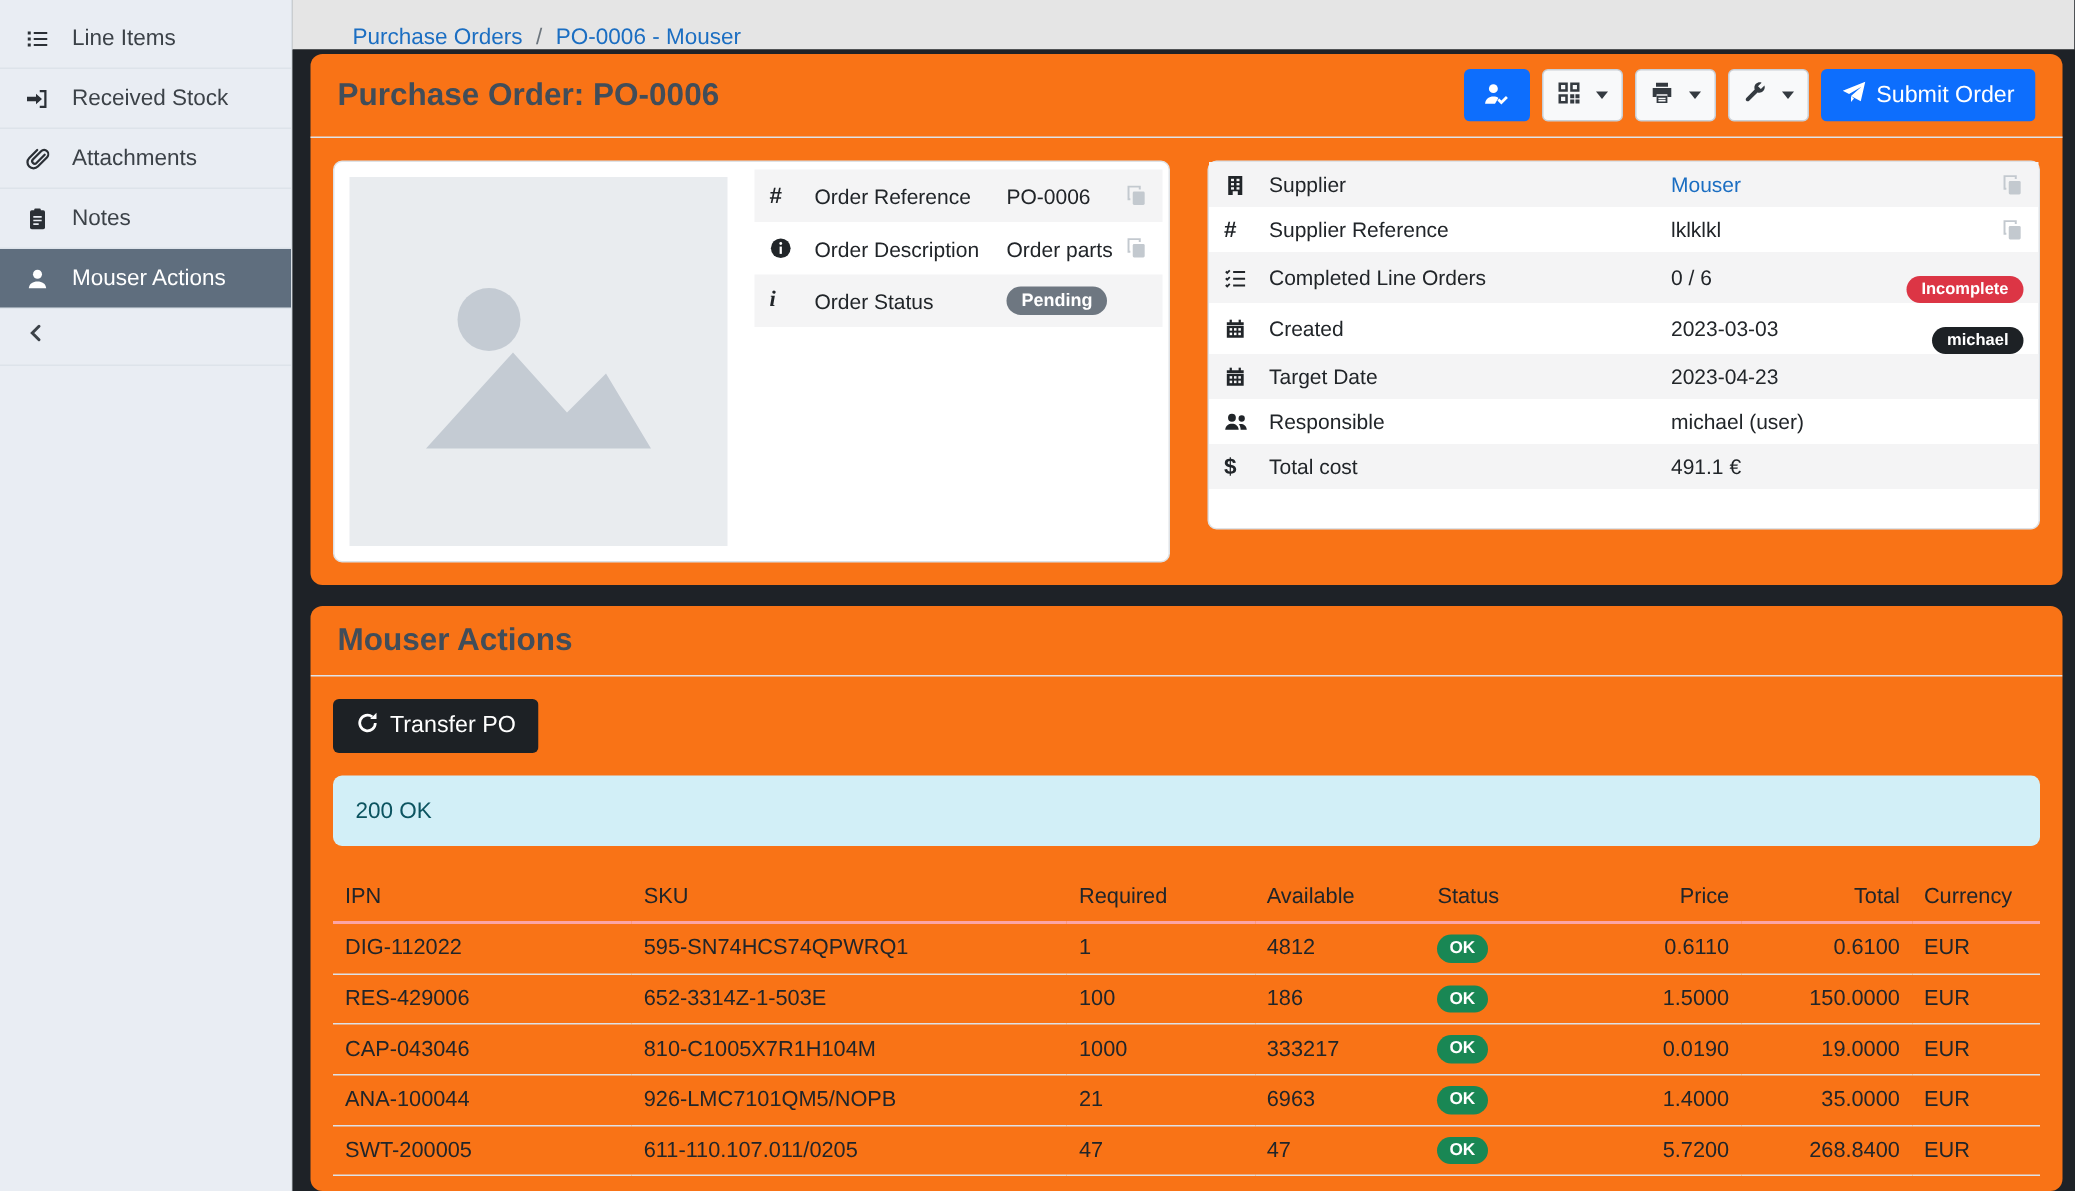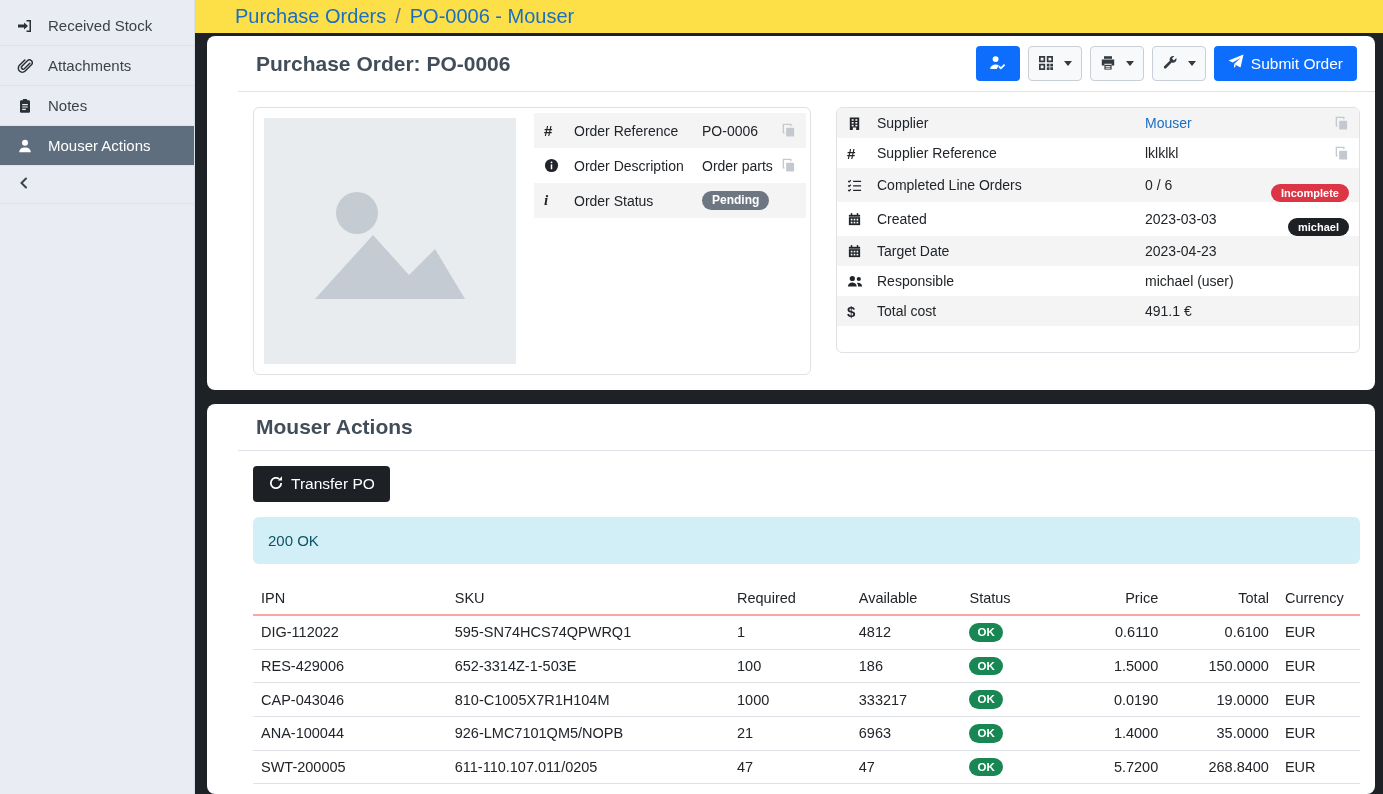--- a/index.html
+++ b/index.html
@@ -12,29 +12,29 @@
   .side-item { display:flex; align-items:center; gap:14px; height:40px; padding:0 12px 0 16px;
                font-size:15px; color:#3c4248; border-bottom:1px solid #dde3ea; cursor:pointer; }
   .side-item .sicon { display:flex; width:18px; justify-content:center; color:#2b3036; }
   .side-item.active { background:#5f6e7e; color:#fff; }
   .side-item.active .sicon { color:#fff; }
   .side-collapse { display:flex; align-items:center; height:38px; padding:0 16px; color:#3c4248;
                    border-bottom:1px solid #dde3ea; cursor:pointer; }
 
   
   .main { flex:1; display:flex; flex-direction:column; min-width:0; }
-  .crumbbar { height:33px; background:#fde047; display:flex; align-items:center; gap:9px;
-              padding-left:40px; font-size:20px; flex-shrink:0; }
+  .crumbbar { height:33px; background:#e5e5e5; display:flex; align-items:flex-end; gap:9px;
+              padding-left:40px; font-size:15px; flex-shrink:0; }
   .crumb { color:#1b6ec2; text-decoration:none; cursor:pointer; }
   .crumb-sep { color:#6c757d; }
   .content { flex:1; background:#1e2227; padding:3px 8px 0 12px; overflow:hidden;
              display:flex; flex-direction:column; }
 
   
-  .panel { background:#ffffff; border-radius:8px;padding-left:31px; }
+  .panel { background:#f97316; border-radius:8px; }
   .panel-head { display:flex; align-items:center; justify-content:space-between;
                 padding:10px 18px; border-bottom:1px solid #dfe3e8; min-height:47px; }
   .panel-title { font-size:21px; font-weight:600; color:#414d59; }
 
   
   .toolbar { display:flex; align-items:center; gap:8px; }
   .btn { display:inline-flex; align-items:center; justify-content:center; gap:7px; height:35px;
          border-radius:4px; border:1px solid transparent; font-size:15px; cursor:pointer;
          background:none; font-family:inherit; line-height:1; }
   .btn-primary-sq { width:44px; background:#0d6efd; color:#fff; }
@@ -84,20 +84,28 @@
   .ptable th.num, .ptable td.num { text-align:right; }
   .col-ipn{width:17.5%}.col-sku{width:25.5%}.col-req{width:11%}.col-av{width:10%}
   .col-st{width:10%}.col-pr{width:8.5%}.col-tot{width:10%}.col-cur{width:7.5%}
 </style>
 </head>
 <body>
 
 <div class="app">
 
   <aside class="sidebar">
+    <div class="side-item">
+      <span class="sicon">
+        <svg width="16" height="16" viewBox="0 0 16 16">
+            <path fill="currentColor" d="M1.5 3h2v2h-2zM1.5 7h2v2h-2zM1.5 11h2v2h-2zM5.5 3.4h9v1.3h-9zM5.5 7.4h9v1.3h-9zM5.5 11.4h9v1.3h-9z"></path>
+          </svg>
+      </span>
+      <span>Line Items</span>
+    </div>
     <div class="side-item">
       <span class="sicon">
         <svg width="16" height="16" viewBox="0 0 16 16">
             <g fill="currentColor">
               <path d="M9.5 2H14v12H9.5v-1.5h3v-9h-3z"></path>
               <path d="M7 4.5 11 8l-4 3.5V9.5H1v-3h6z"></path>
             </g>
           </svg>
       </span>
       <span>Received Stock</span>

